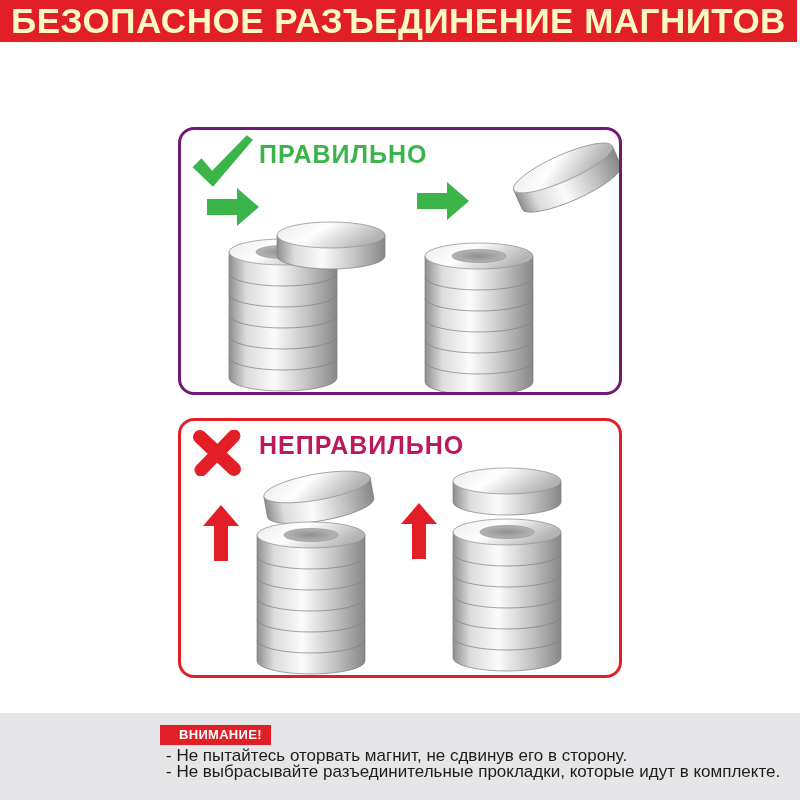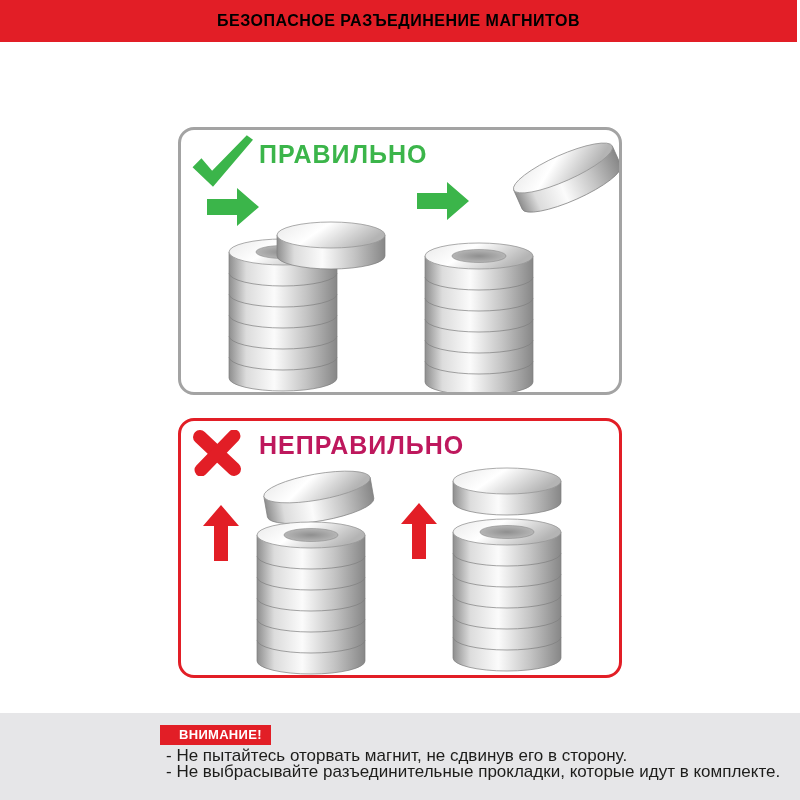--- a/index.html
+++ b/index.html
@@ -1,28 +1,28 @@
 <!DOCTYPE html>
 <html><head>
 <meta charset="utf-8">
 <style>
   html,body{margin:0;padding:0;}
   body{width:800px;height:800px;background:#ffffff;font-family:"Liberation Sans",sans-serif;color:#1d1d1b;position:relative;overflow:hidden;}
   .stage{position:absolute;inset:0;width:800px;height:800px;background:#fff;}
 
   
   .banner{position:absolute;left:0;top:0;width:797px;height:42px;background:#e21e26;display:flex;align-items:center;justify-content:center;}
-  .banner-title{color:#000000;font-weight:bold;font-size:16px;letter-spacing:.5px;white-space:nowrap;}
+  .banner-title{color:#fef9c3;font-weight:bold;font-size:35px;letter-spacing:.5px;white-space:nowrap;}
 
   
   .intro{position:absolute;left:176px;top:53px;font-size:13.5px;line-height:17px;color:#1d1d1b;}
 
   
   .rulebox{position:absolute;left:178px;width:438px;border-radius:16px;background:#fff;}
-  .rulebox.ok{top:127px;height:262px;border:3px solid #a3a3a3;}
+  .rulebox.ok{top:127px;height:262px;border:3px solid #701a75;}
   .rulebox.bad{top:418px;height:254px;border:3px solid #e21e26;}
   .box-label{position:absolute;left:78px;top:10px;font-size:25px;font-weight:bold;letter-spacing:1px;}
   .ok .box-label{color:#3bb54a;}
   .bad .box-label{color:#be185d;}
   .head-icon{position:absolute;}
   .scene{position:absolute;left:0;top:0;}
 
   
   .footer-band{position:absolute;left:0;top:713px;width:800px;height:87px;background:#e6e6e8;}
   .warn-badge{position:absolute;left:160px;top:725px;background:#e21e26;color:#fff;font-weight:bold;font-size:13px;padding:2px 9px 3px 19px;letter-spacing:.3px;}

